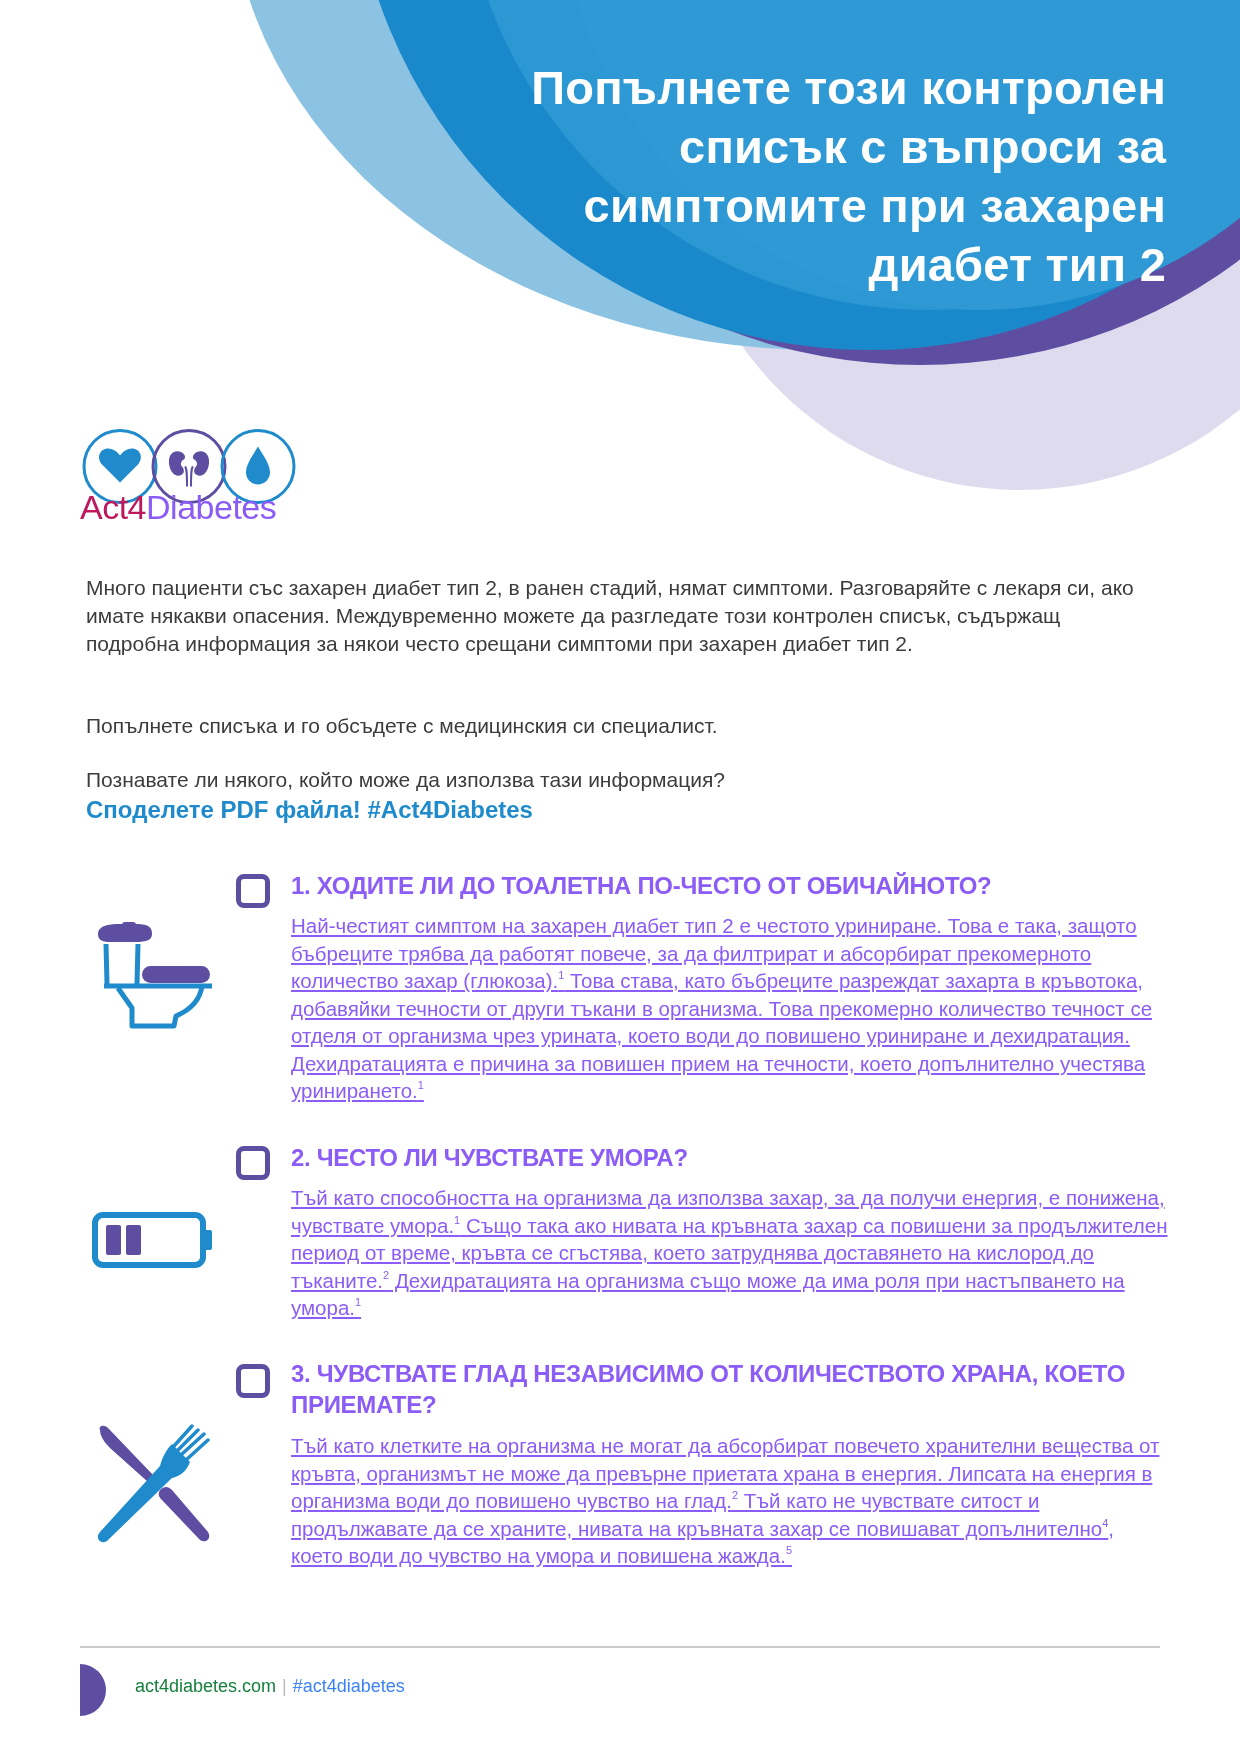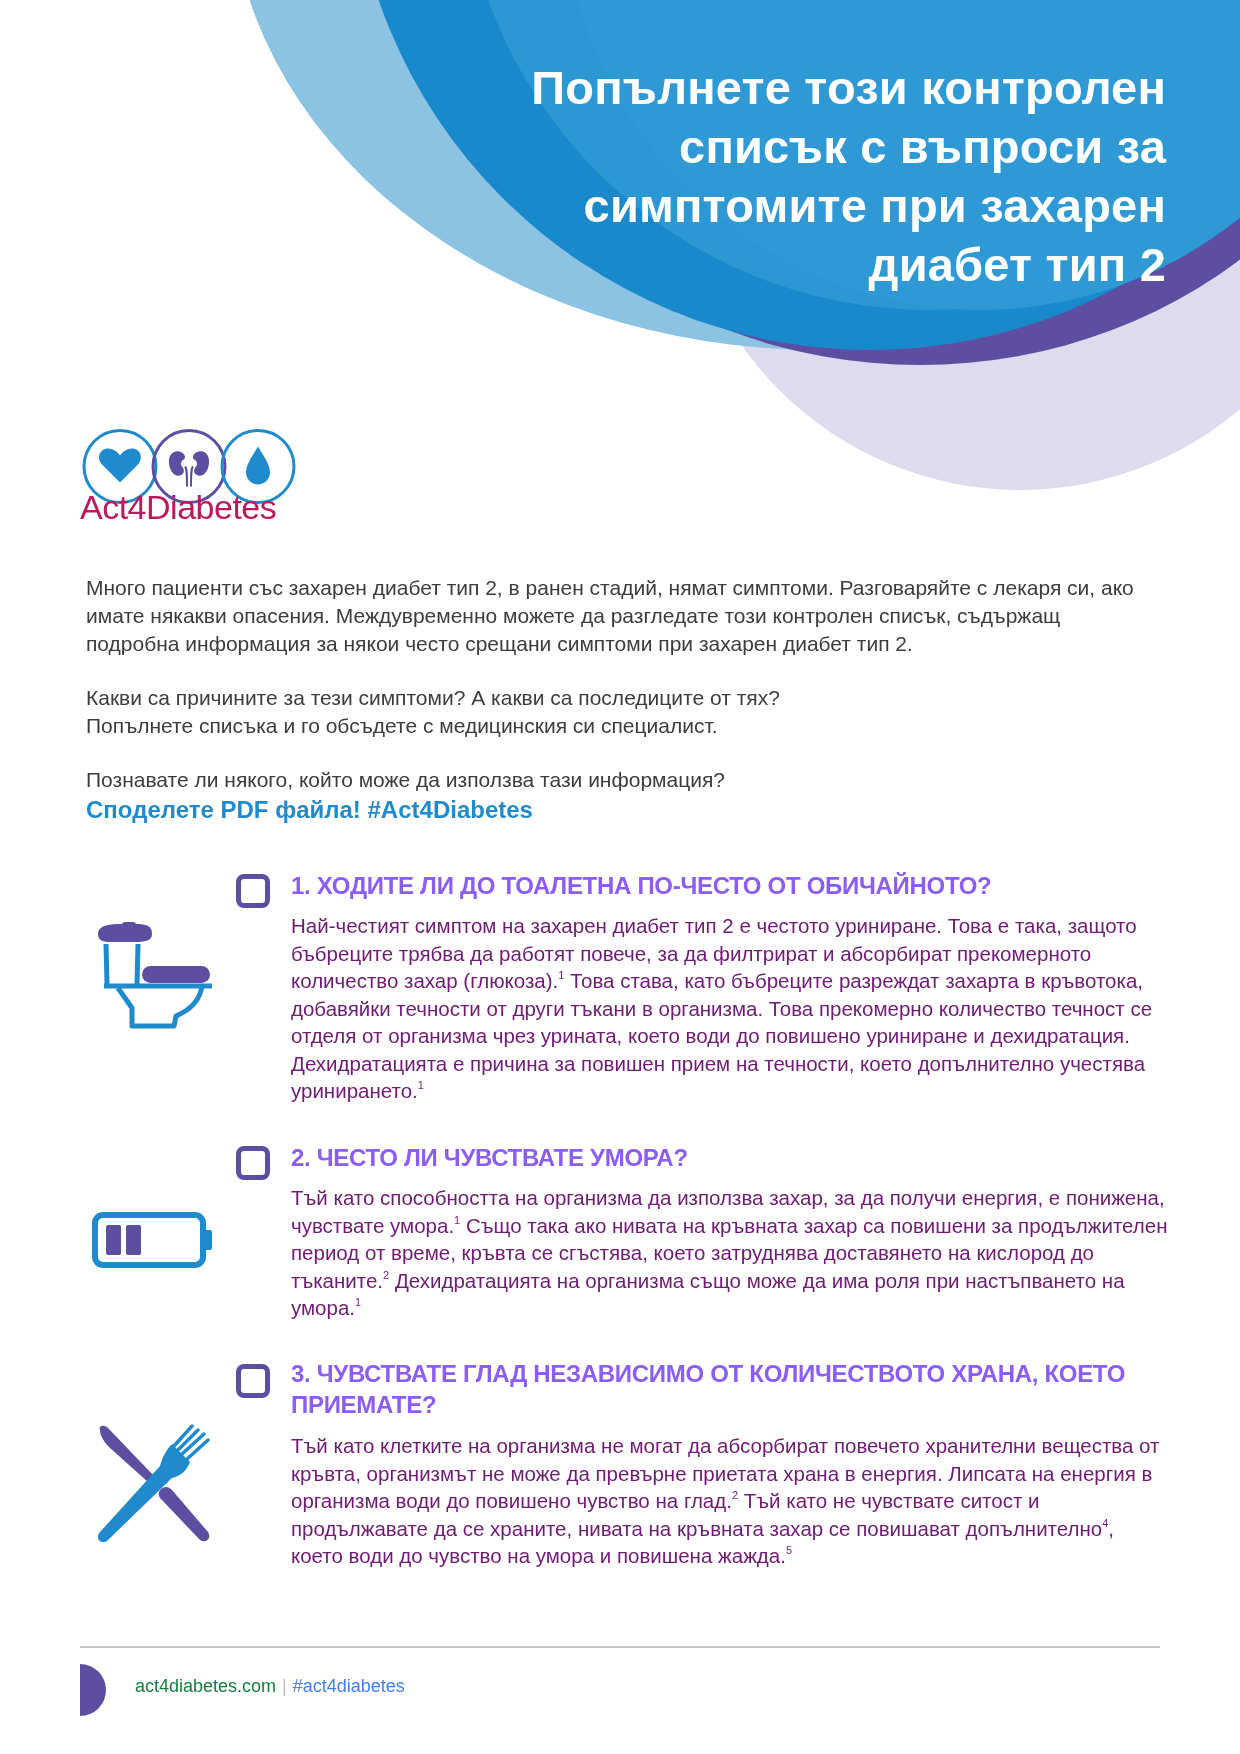--- a/index.html
+++ b/index.html
@@ -17,37 +17,37 @@
       font-size: 47px; line-height: 59px; letter-spacing: 0.2px;
     }
     .hero-title span { display: block; }
 
     .logo { position: absolute; left: 78px; top: 402px; width: 230px; height: 130px; }
     .logo-text {
       position: absolute; left: 80px; top: 488px; font-size: 34px; font-weight: normal;
       letter-spacing: -0.5px;
     }
     .logo-text .a { color: #be185d; }
-    .logo-text .b { color: #be185d; }
+    .logo-text .b { color: #8b5cf6; }
 
     .intro { position: absolute; left: 78px; top: 574px; width: 1080px; font-size: 21px; line-height: 28px; color: #3c3c3c; }
     .intro p { margin: 0 0 26px 8px; }
     .intro .share { color: #1f8bcc; font-weight: bold; font-size: 24px; margin-top: -24px; }
 
     .item { position: absolute; left: 0; width: 1240px; }
     .checkbox {
       position: absolute; left: 236px; width: 34px; height: 34px;
       border: 5px solid #5e4ea2; border-radius: 8px; box-sizing: border-box; background: #fff;
     }
     .q-title {
       position: absolute; left: 291px; width: 880px; color: #8b5cf6; font-weight: bold;
       font-size: 24px; line-height: 31px; letter-spacing: -0.3px;
     }
     .q-body {
-      position: absolute; left: 291px; width: 880px; font-size: 20.5px; line-height: 27.5px; color: #701a75;
+      position: absolute; left: 291px; width: 880px; font-size: 20.5px; line-height: 27.5px; color: #8b5cf6; text-decoration: underline;
     }
     .q-body sup { font-size: 11px; vertical-align: 9px; line-height: 0; }
     .icon { position: absolute; }
 
     .footer-line { position: absolute; left: 80px; top: 1646px; width: 1080px; height: 2px; background: #c9c9c9; }
     .footer-dot { position: absolute; left: 80px; top: 1664px; width: 26px; height: 52px; }
     .footer-text { position: absolute; left: 135px; top: 1676px; font-size: 18px; }
     .footer-text .site { color: #15803d; }
     .footer-text .sep { color: #bbbbbb; margin: 0 6px; }
     .footer-text .tag { color: #3b82f6; }
@@ -88,21 +88,21 @@
     <path d="M180 22 C186 32 192 40 192 48 C192 55 186 60 180 60 C174 60 168 55 168 48 C168 40 174 32 180 22 Z" fill="#1f8bcc"></path>
   </g>
 </svg>
 <div class="logo-text">
   <span class="a">Act4</span><span class="b">Diabetes</span>
 </div>
 
 <div class="intro">
   <p>Много пациенти със захарен диабет тип 2, в ранен стадий, нямат симптоми. Разговаряйте с лекаря си, ако имате някакви опасения. Междувременно можете да разгледате този контролен списък, съдържащ подробна информация за някои често срещани симптоми при захарен диабет тип 2.</p>
   <p>
-    <span>Какви са причините за тези симптоми? А какви са последиците от тях?</span><br>
+    <br>
     <span>Попълнете списъка и го обсъдете с медицинския си специалист.</span>
   </p>
   <p style="margin-bottom:26px;">Познавате ли някого, който може да използва тази информация?</p>
   <p class="share">Споделете PDF файла! #Act4Diabetes</p>
 </div>
 
 <div class="item" style="top:870px;">
   <div class="checkbox" style="top:4px;"></div>
   <div class="q-title" style="top:0px;">1. ХОДИТЕ ЛИ ДО ТОАЛЕТНА ПО-ЧЕСТО ОТ ОБИЧАЙНОТО?</div>
   <div class="q-body" style="top:42px;">

